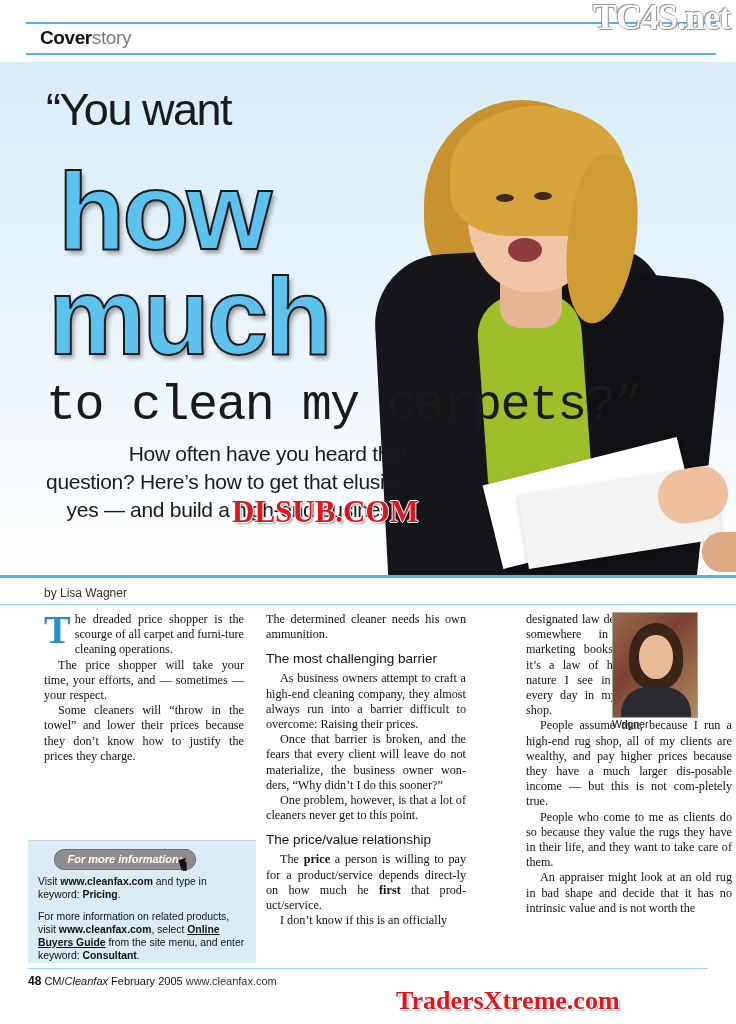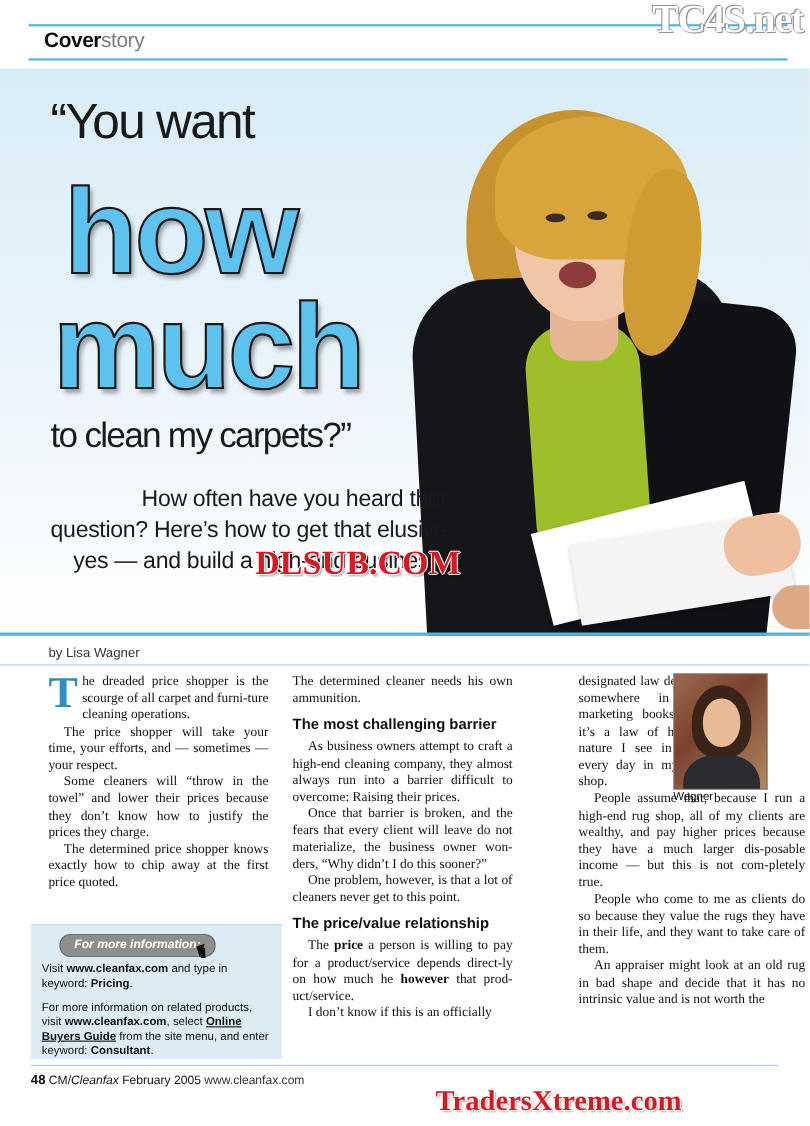--- a/index.html
+++ b/index.html
@@ -107,22 +107,22 @@
     font-size: 110px;
     color: #5ec2ef;
     letter-spacing: -3px;
     -webkit-text-stroke: 2px #1a1a1a;
     text-shadow: 3px 4px 4px rgba(0,0,0,.35);
   }
   .headline-how { left: 58px; top: 85px; }
   .headline-much { left: 48px; top: 190px; }
   .headline-2 {
     position: absolute; left: 46px; top: 315px;
-    font-family: Liberation Sans, sans-serif;
-    font-size: 32px; color: #1a1a1a; letter-spacing: -1.6px;
+    font-family: Liberation Mono, monospace;
+    font-size: 50px; color: #1a1a1a; letter-spacing: -1.6px;
   }
   .deck {
     position: absolute; left: 46px; top: 378px;
     width: 360px;
     font-family: "Liberation Sans", sans-serif;
     font-size: 21px; line-height: 28px; color: #1a1a1a;
     text-align: right;
     letter-spacing: -.3px;
   }
 
@@ -244,21 +244,21 @@
     float: left;
     font-family: "Liberation Serif", serif;
     font-size: 40px;
     line-height: 32px;
     font-weight: bold;
     color: #2a8fc4;
     padding: 2px 4px 0 0;
   }
   .subhead {
     font-family: "Liberation Sans", sans-serif;
-    font-weight: bold;
+    font-weight: normal;
     font-size: 13.5px;
     color: #111;
     margin: 9px 0 4px 0;
     line-height: 16px;
   }
 
   
   .infobox {
     position: absolute;
     left: 28px; top: 840px;
@@ -401,31 +401,30 @@
 
 <div class="byline">by  Lisa Wagner</div>
 <div class="byline-rule"></div>
 
 <div class="cols">
 
   <div class="col col1">
     <p class="first"><span class="dropcap">T</span><span>he dreaded price shopper is the scourge of all carpet and furni-ture cleaning operations.</span></p>
     <p>The price shopper will take your time, your efforts, and — sometimes — your respect.</p>
     <p>Some cleaners will “throw in the towel” and lower their prices because they don’t know how to justify the prices they charge.</p>
-    <p>The determined price shopper knows exactly how to chip away at the first price quoted.</p>
   </div>
 
   <div class="col col2">
     <p class="first">The determined cleaner needs his own ammunition.</p>
     <div class="subhead">The most challenging barrier</div>
     <p>As business owners attempt to craft a high-end cleaning company, they almost always run into a barrier difficult to overcome: Raising their prices.</p>
     <p>Once that barrier is broken, and the fears that every client will leave do not materialize, the business owner won-ders, “Why didn’t I do this sooner?”</p>
     <p>One problem, however, is that a lot of cleaners never get to this point.</p>
     <div class="subhead">The price/value relationship</div>
-    <p><span>The </span><b>price</b><span> a person is willing to pay for a product/service depends direct-ly on how much he </span><b>however</b><span> that prod-uct/service.</span></p>
+    <p><span>The </span><b>price</b><span> a person is willing to pay for a product/service depends direct-ly on how much he </span><b>first</b><span> that prod-uct/service.</span></p>
     <p>I don’t know if this is an officially</p>
   </div>
 
   <div class="col col3">
     <p class="first" style="padding-right:92px;">designated law defined somewhere in the marketing books, but it’s a law of human nature I see in play every day in my rug shop.</p>
     <p>People assume that, because I run a high-end rug shop, all of my clients are wealthy, and pay higher prices because they have a much larger dis-posable income — but this is not com-pletely true.</p>
     <p>People who come to me as clients do so because they value the rugs they have in their life, and they want to take care of them.</p>
     <p>An appraiser might look at an old rug in bad shape and decide that it has no intrinsic value and is not worth the</p>
   </div>
 </div>

